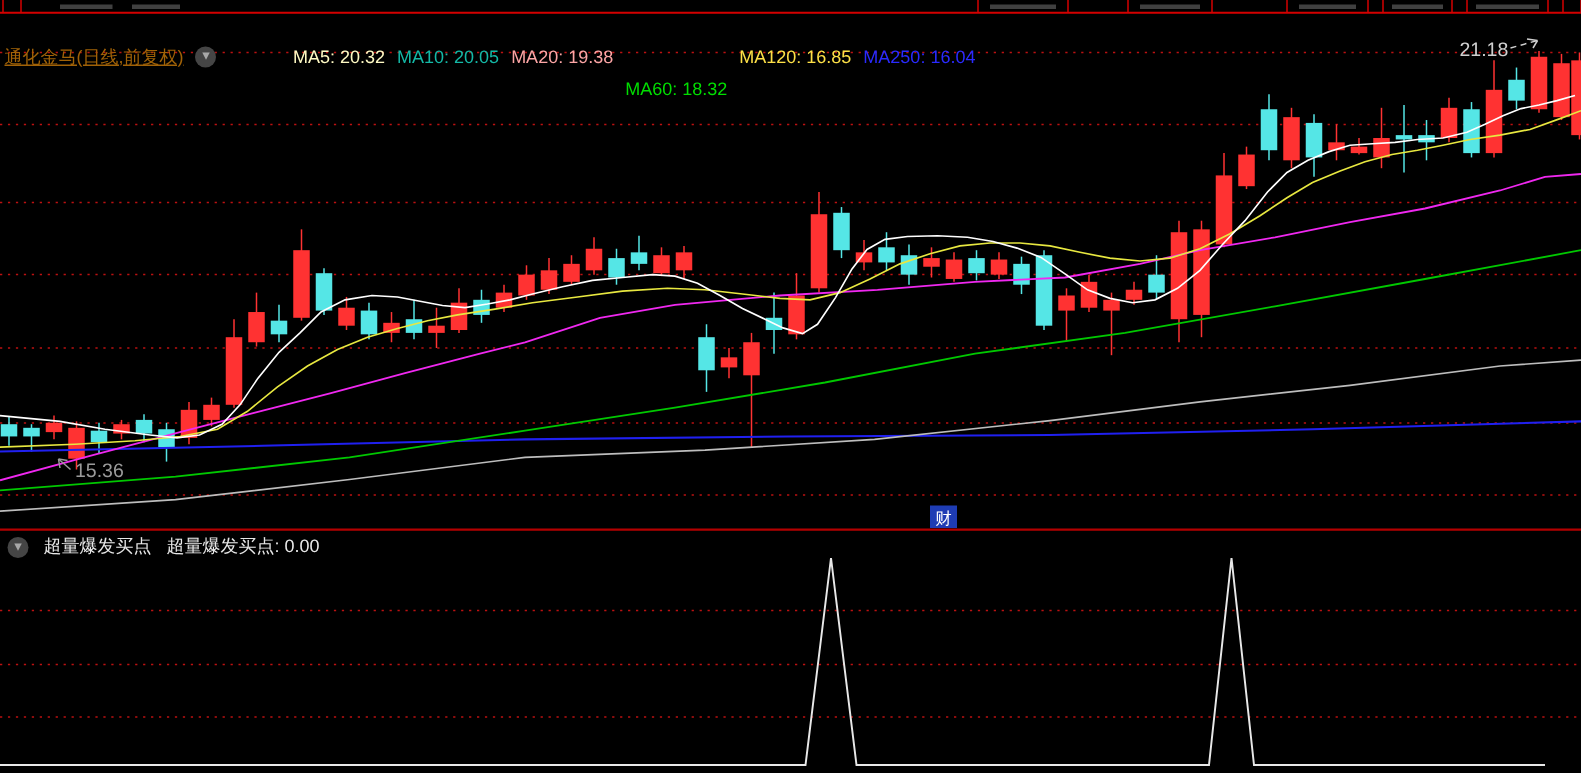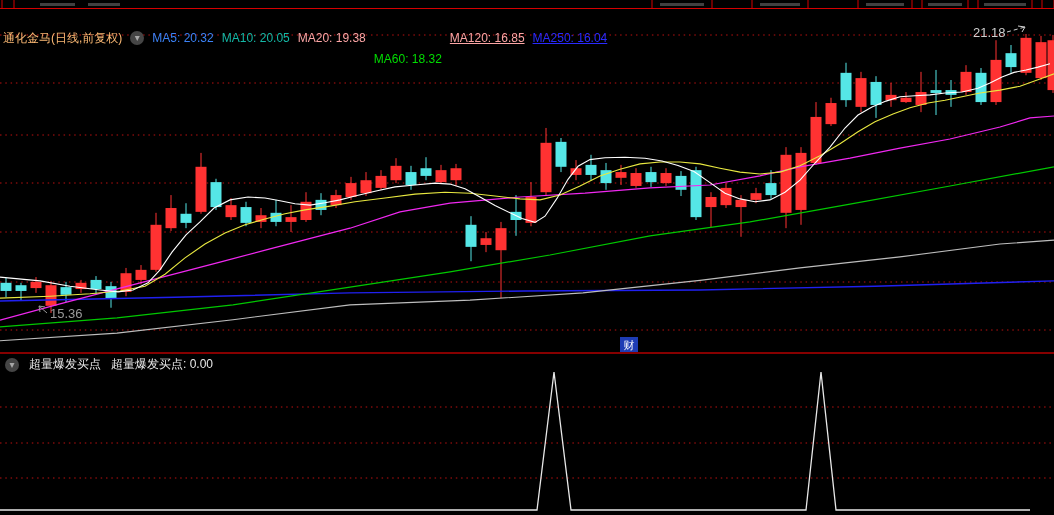--- a/index.html
+++ b/index.html
@@ -210,28 +210,28 @@
       <rect x="620" y="337" width="18" height="15" fill="#1e3cb4"></rect>
       <text x="629" y="349" fill="#ffffff" font-size="11px" text-anchor="middle">财</text>
       <line x1="0" y1="353" x2="1054" y2="353" stroke="#b30000" stroke-width="1.5"></line>
       <line x1="0" y1="407" x2="1054" y2="407" stroke="#bb1111" stroke-width="1" stroke-dasharray="1.5 3.8"></line>
       <line x1="0" y1="443" x2="1054" y2="443" stroke="#bb1111" stroke-width="1" stroke-dasharray="1.5 3.8"></line>
       <line x1="0" y1="478" x2="1054" y2="478" stroke="#bb1111" stroke-width="1" stroke-dasharray="1.5 3.8"></line>
       <path d="M0,510 H537 L554,372 L571,510 H806 L821,372 L836,510 H1030" fill="none" stroke="#e8e8e8" stroke-width="1.3"></path>
     </svg>
 
   <div class="hdr">
-    <span style="color: #fdba74;">通化金马(日线,前复权)</span>
+    <span style="color: #a16207; text-decoration: underline;">通化金马(日线,前复权)</span>
     <span class="circle-btn">▾</span>
-    <span style="color: #3b82f6;">MA5: 20.32</span>
+    <span style="color: #fef9c3; margin-left: 43px;">MA5: 20.32</span>
     <span style="color: #14b8a6;">MA10: 20.05</span>
     <span style="color: #fca5a5;">MA20: 19.38</span>
     <span style="color: rgb(0, 221, 0); margin-top: 42px;">MA60: 18.32</span>
-    <span style="color: #fca5a5; text-decoration: underline;">MA120: 16.85</span>
-    <span style="color: rgb(42, 42, 255); text-decoration: underline;">MA250: 16.04</span>
+    <span style="color: #fde047;">MA120: 16.85</span>
+    <span style="color: rgb(42, 42, 255);">MA250: 16.04</span>
   </div>
 
   <div class="subhdr">
     <span class="circle-btn">▾</span>
     <span>超量爆发买点</span>
     <span>超量爆发买点: 0.00</span>
   </div>
 
 </div>
 

